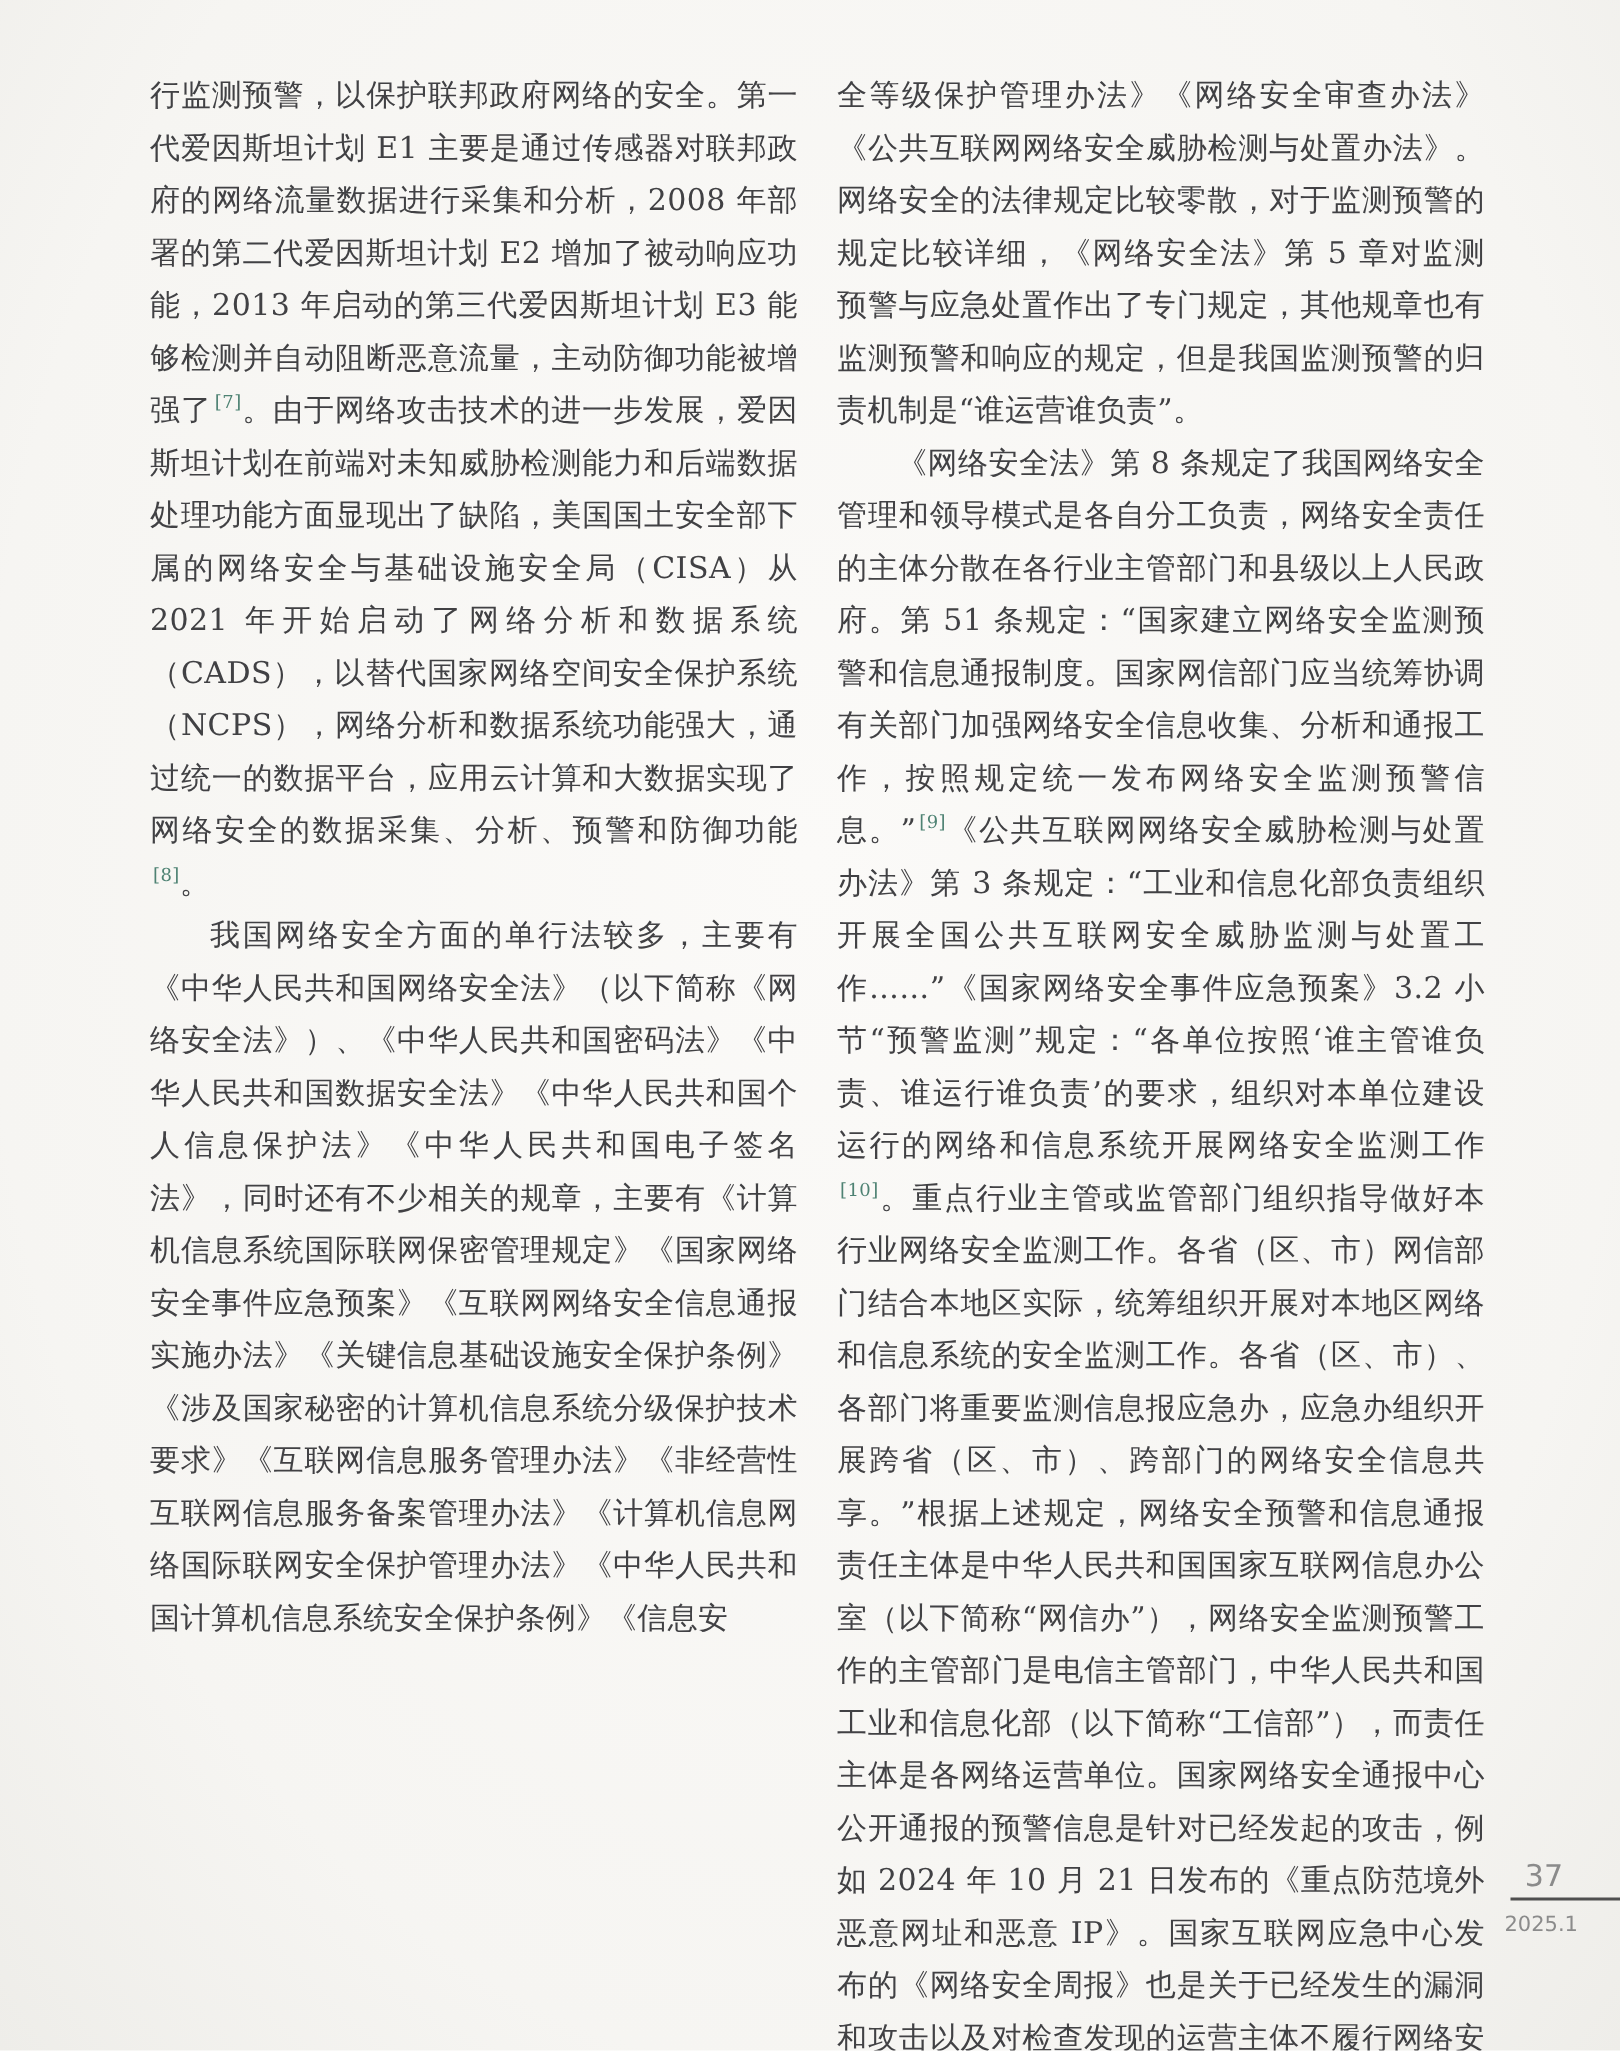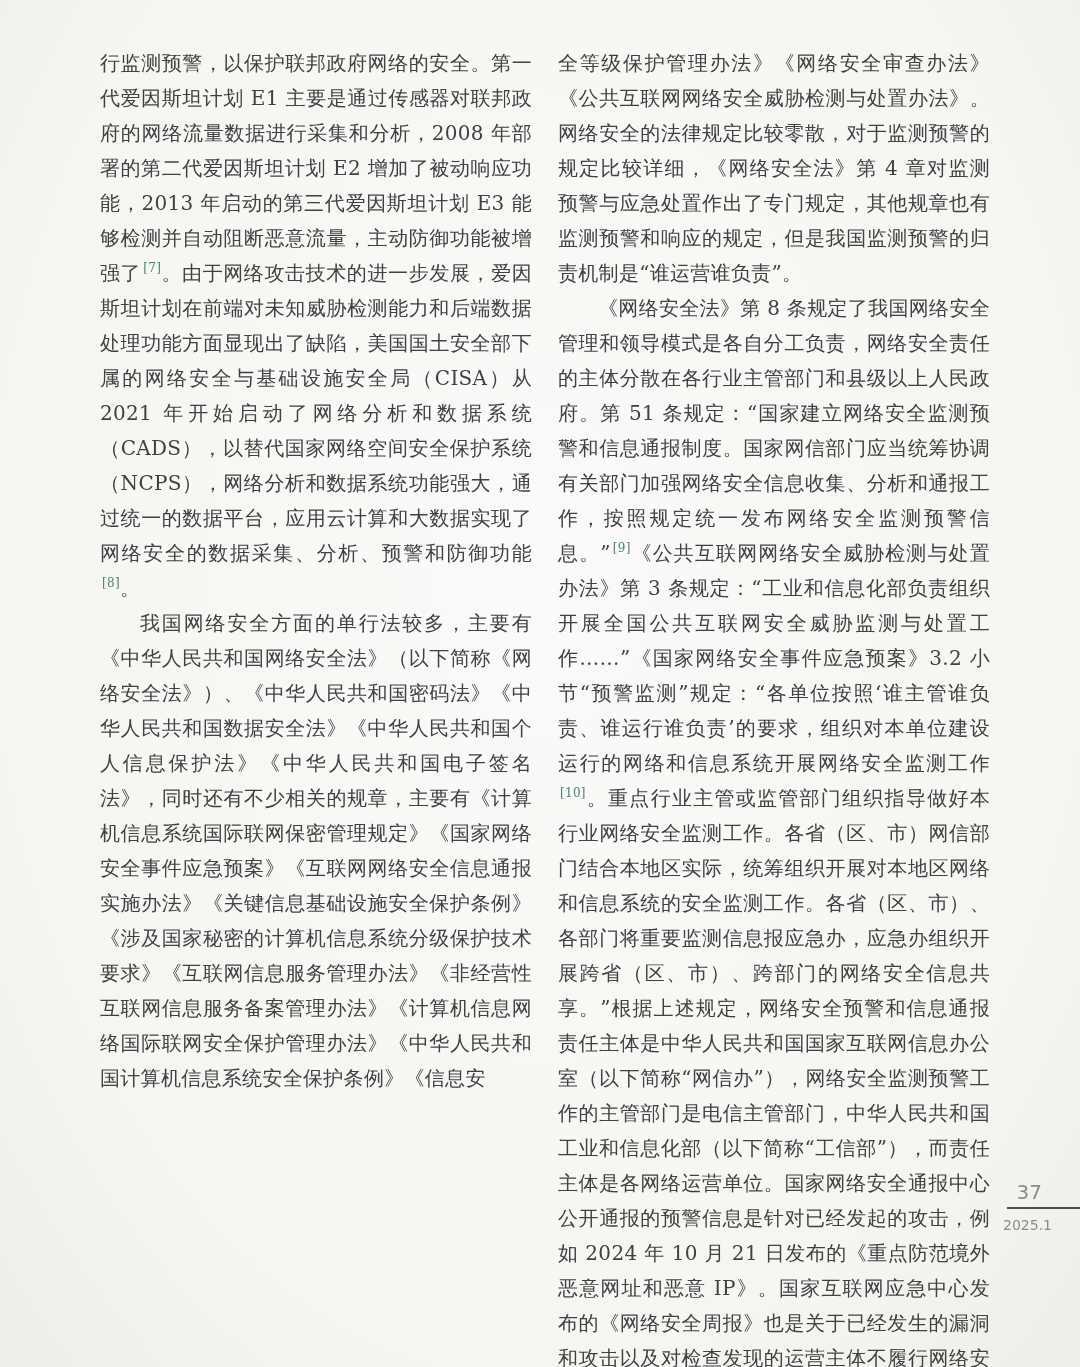--- a/index.html
+++ b/index.html
@@ -53,21 +53,21 @@
   }
   sup.ref {
     font-size: 12px;
     line-height: 0;
     color: var(--reference-accent);
     margin-left: 2px;
     font-family: "DejaVu Serif", "Liberation Serif", serif;
   }
   .footer {
     position: absolute;
-    top: 1180px;
+    top: 1238px;
     right: 0;
     width: 130px;
     font-family: "DejaVu Sans", "Liberation Sans", sans-serif;
     color: var(--footer-text);
     text-align: right;
   }
   .page-number {
     font-size: 20px;
     padding-right: 38px;
     line-height: 24px;
@@ -86,21 +86,21 @@
 </style>
 </head>
 <body>
 
 <div class="page">
   <div class="column">
       <p class="para">行监测预警，以保护联邦政府网络的安全。第一代爱因斯坦计划 E1 主要是通过传感器对联邦政府的网络流量数据进行采集和分析，2008 年部署的第二代爱因斯坦计划 E2 增加了被动响应功能，2013 年启动的第三代爱因斯坦计划 E3 能够检测并自动阻断恶意流量，主动防御功能被增强了<sup class="ref">[7]</sup>。由于网络攻击技术的进一步发展，爱因斯坦计划在前端对未知威胁检测能力和后端数据处理功能方面显现出了缺陷，美国国土安全部下属的网络安全与基础设施安全局（CISA）从 2021 年开始启动了网络分析和数据系统（CADS），以替代国家网络空间安全保护系统（NCPS），网络分析和数据系统功能强大，通过统一的数据平台，应用云计算和大数据实现了网络安全的数据采集、分析、预警和防御功能<sup class="ref">[8]</sup>。</p>
       <p class="para indent">我国网络安全方面的单行法较多，主要有《中华人民共和国网络安全法》（以下简称《网络安全法》）、《中华人民共和国密码法》《中华人民共和国数据安全法》《中华人民共和国个人信息保护法》《中华人民共和国电子签名法》，同时还有不少相关的规章，主要有《计算机信息系统国际联网保密管理规定》《国家网络安全事件应急预案》《互联网网络安全信息通报实施办法》《关键信息基础设施安全保护条例》《涉及国家秘密的计算机信息系统分级保护技术要求》《互联网信息服务管理办法》《非经营性互联网信息服务备案管理办法》《计算机信息网络国际联网安全保护管理办法》《中华人民共和国计算机信息系统安全保护条例》《信息安</p>
     </div>
   <div class="column">
-      <p class="para">全等级保护管理办法》《网络安全审查办法》《公共互联网网络安全威胁检测与处置办法》。网络安全的法律规定比较零散，对于监测预警的规定比较详细，《网络安全法》第 4 章对监测预警与应急处置作出了专门规定，其他规章也有监测预警和响应的规定，但是我国监测预警的归责机制是“谁运营谁负责”。</p>
+      <p class="para">全等级保护管理办法》《网络安全审查办法》《公共互联网网络安全威胁检测与处置办法》。网络安全的法律规定比较零散，对于监测预警的规定比较详细，《网络安全法》第 5 章对监测预警与应急处置作出了专门规定，其他规章也有监测预警和响应的规定，但是我国监测预警的归责机制是“谁运营谁负责”。</p>
       <p class="para indent">《网络安全法》第 8 条规定了我国网络安全管理和领导模式是各自分工负责，网络安全责任的主体分散在各行业主管部门和县级以上人民政府。第 51 条规定：“国家建立网络安全监测预警和信息通报制度。国家网信部门应当统筹协调有关部门加强网络安全信息收集、分析和通报工作，按照规定统一发布网络安全监测预警信息。”<sup class="ref">[9]</sup>《公共互联网网络安全威胁检测与处置办法》第 3 条规定：“工业和信息化部负责组织开展全国公共互联网安全威胁监测与处置工作……”《国家网络安全事件应急预案》3.2 小节“预警监测”规定：“各单位按照‘谁主管谁负责、谁运行谁负责’的要求，组织对本单位建设运行的网络和信息系统开展网络安全监测工作<sup class="ref">[10]</sup>。重点行业主管或监管部门组织指导做好本行业网络安全监测工作。各省（区、市）网信部门结合本地区实际，统筹组织开展对本地区网络和信息系统的安全监测工作。各省（区、市）、各部门将重要监测信息报应急办，应急办组织开展跨省（区、市）、跨部门的网络安全信息共享。”根据上述规定，网络安全预警和信息通报责任主体是中华人民共和国国家互联网信息办公室（以下简称“网信办”），网络安全监测预警工作的主管部门是电信主管部门，中华人民共和国工业和信息化部（以下简称“工信部”），而责任主体是各网络运营单位。国家网络安全通报中心公开通报的预警信息是针对已经发起的攻击，例如 2024 年 10 月 21 日发布的《重点防范境外恶意网址和恶意 IP》。国家互联网应急中心发布的《网络安全周报》也是关于已经发生的漏洞和攻击以及对检查发现的运营主体不履行网络安全保护义务和数据安全保护义务进行处罚的信息。</p>
     </div>
   <div class="footer">
     <div class="page-number">37</div>
     <div class="footer-line"></div>
     <div class="issue">2025.1</div>
   </div>
 </div>
 
 </body></html>

